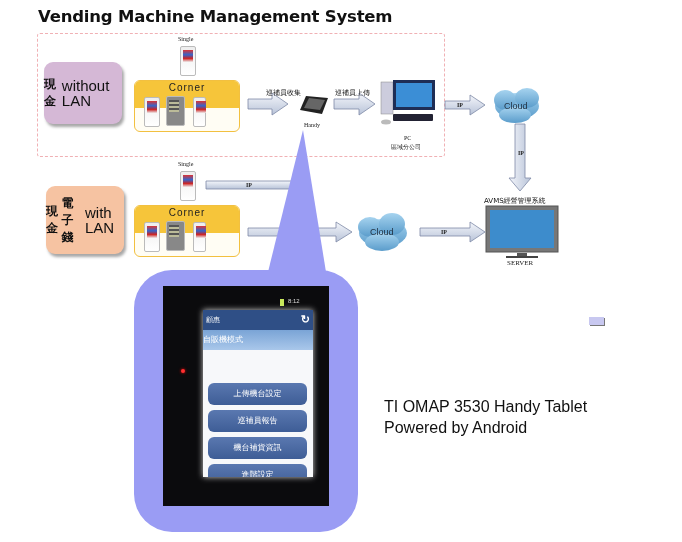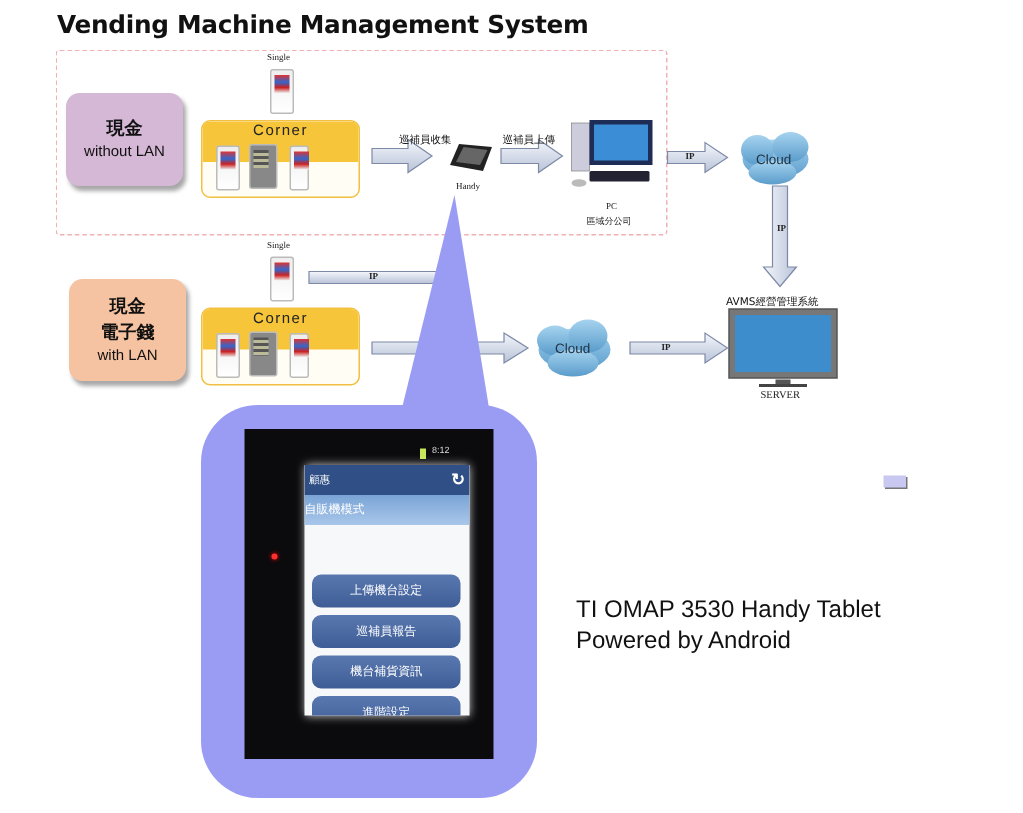--- a/index.html
+++ b/index.html
@@ -1,24 +1,24 @@
 <!DOCTYPE html>
 <html><head>
 <meta charset="utf-8">
 <style>
   body { margin:0; padding:0; background:#fff; }
   #root { position:relative; width:682px; height:542px; background:#fff; overflow:hidden; font-family:"Liberation Sans", sans-serif; }
   .abs { position:absolute; }
   .title { left:38px; top:7px; font-family:"DejaVu Sans", sans-serif; font-weight:bold; font-size:16.5px; color:#111; letter-spacing:-0.2px; }
   .dash-box { left:37px; top:33px; width:406px; height:122px; border:1px dashed #f0b0b4; border-radius:3px; }
-  .src-box { width:78px; border-radius:9px; box-shadow:2px 3px 3px rgba(0,0,0,0.35); display:flex; flex-direction:column; align-items:center; justify-content:center; color:#111; }
+  .src-box { width:78px; border-radius:9px; box-shadow:2px 3px 3px rgba(0,0,0,0.35); display:flex; align-items:center; justify-content:center; color:#111; }
   .src1 { left:44px; top:62px; height:62px; background:#d5b8d6; }
   .src2 { left:46px; top:186px; height:68px; background:#f6c3a2; }
   .zh { font-size:12px; font-weight:bold; font-family:"DejaVu Sans", sans-serif; line-height:17px; }
-  .en { font-size:10px; line-height:15px; }
+  .en { font-size:15px; line-height:15px; }
   .small { font-size:6px; color:#222; font-family:Liberation Serif, serif; }
   .corner { width:104px; height:50px; border:1px solid #f2c040; border-radius:6px; background:#fffdf4; overflow:hidden; }
   .corner-head { height:27px; background:#f6c53a; text-align:center; font-size:10px; letter-spacing:1px; color:#222; line-height:13px; }
   .vm { position:absolute; width:14px; height:28px; border:1px solid #bbb; border-radius:2px; background:linear-gradient(#eee,#fff); }
   .vm::before { content:""; position:absolute; left:2px; top:3px; width:10px; height:12px; background:linear-gradient(#d33 0%, #36c 40%, #c22 70%, #eee 100%); }
   .vm.gray { background:#888; }
   .vm.gray::before { background:repeating-linear-gradient(#555 0 2px,#bb9 2px 4px); }
   .lbl { font-size:7px; color:#111; font-family:"DejaVu Sans", sans-serif; }
   .cloud-text { font-size:9px; color:#234; }
   .bubble { left:134px; top:270px; width:224px; height:262px; background:#9a9cf4; border-radius:38px; }

